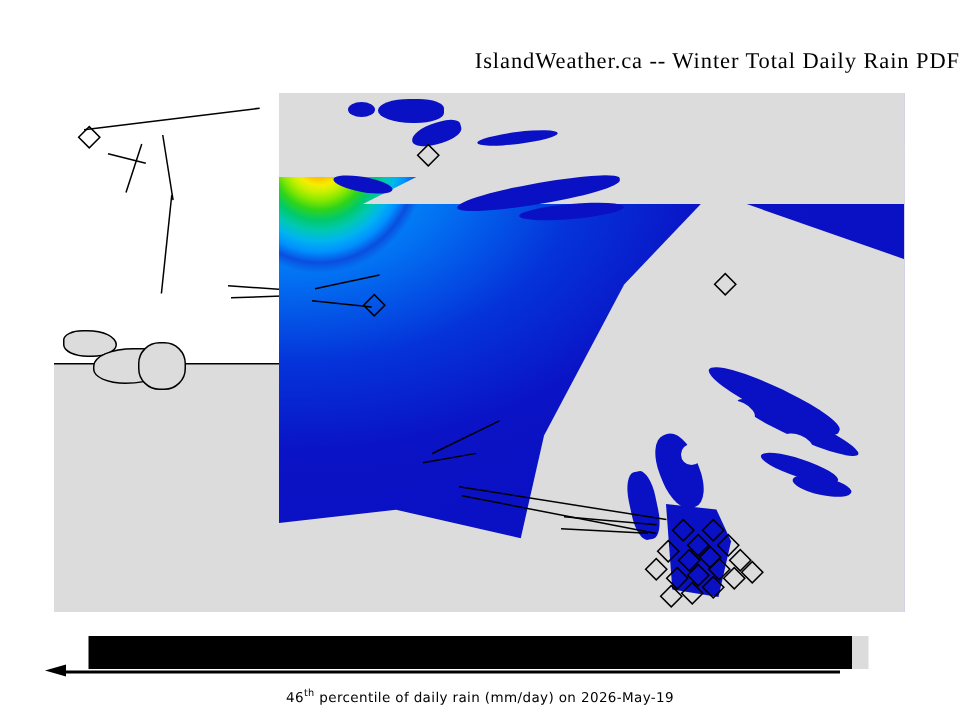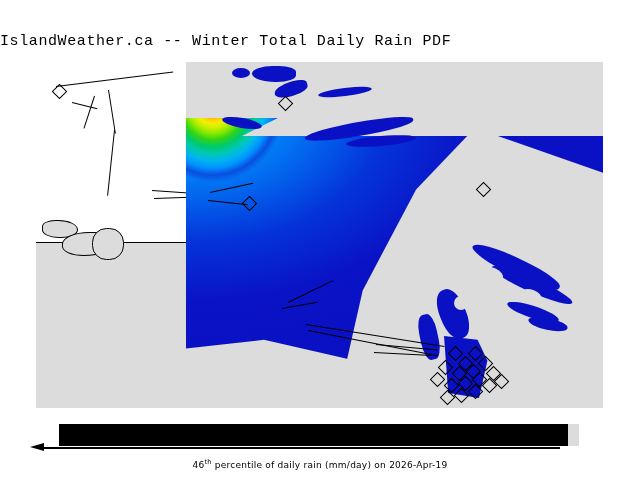--- a/index.html
+++ b/index.html
@@ -15,22 +15,22 @@
     font-family: "DejaVu Sans", sans-serif;
     background: #ffffff;
   }
 
   
   #title {
     position: absolute;
     left: 0;
     top: 33px;
     width: 640px;
-    text-align: left;
-    font-family: Liberation Mono, monospace;
+    text-align: right;
+    font-family: Liberation Serif, serif;
     font-size: 15px;
     letter-spacing: 0.6px;
     color: #000000;
     white-space: pre;
   }
 
   
   #plot {
     position: absolute;
     left: 36px;
@@ -338,13 +338,13 @@
 
 </div>
 
 <div id="cbar-wrap">
   <div id="cbar"></div>
   <div id="cbar-tail"></div>
 </div>
 <div id="cbar-arrow"></div>
 <div id="cbar-rule"></div>
 
-<div id="caption"><span>46</span><sup>th</sup><span> percentile of daily rain (mm/day) on 2026-Apr-19</span></div>
+<div id="caption"><span>46</span><sup>th</sup><span> percentile of daily rain (mm/day) on 2026-May-19</span></div>
 
 </body></html>

